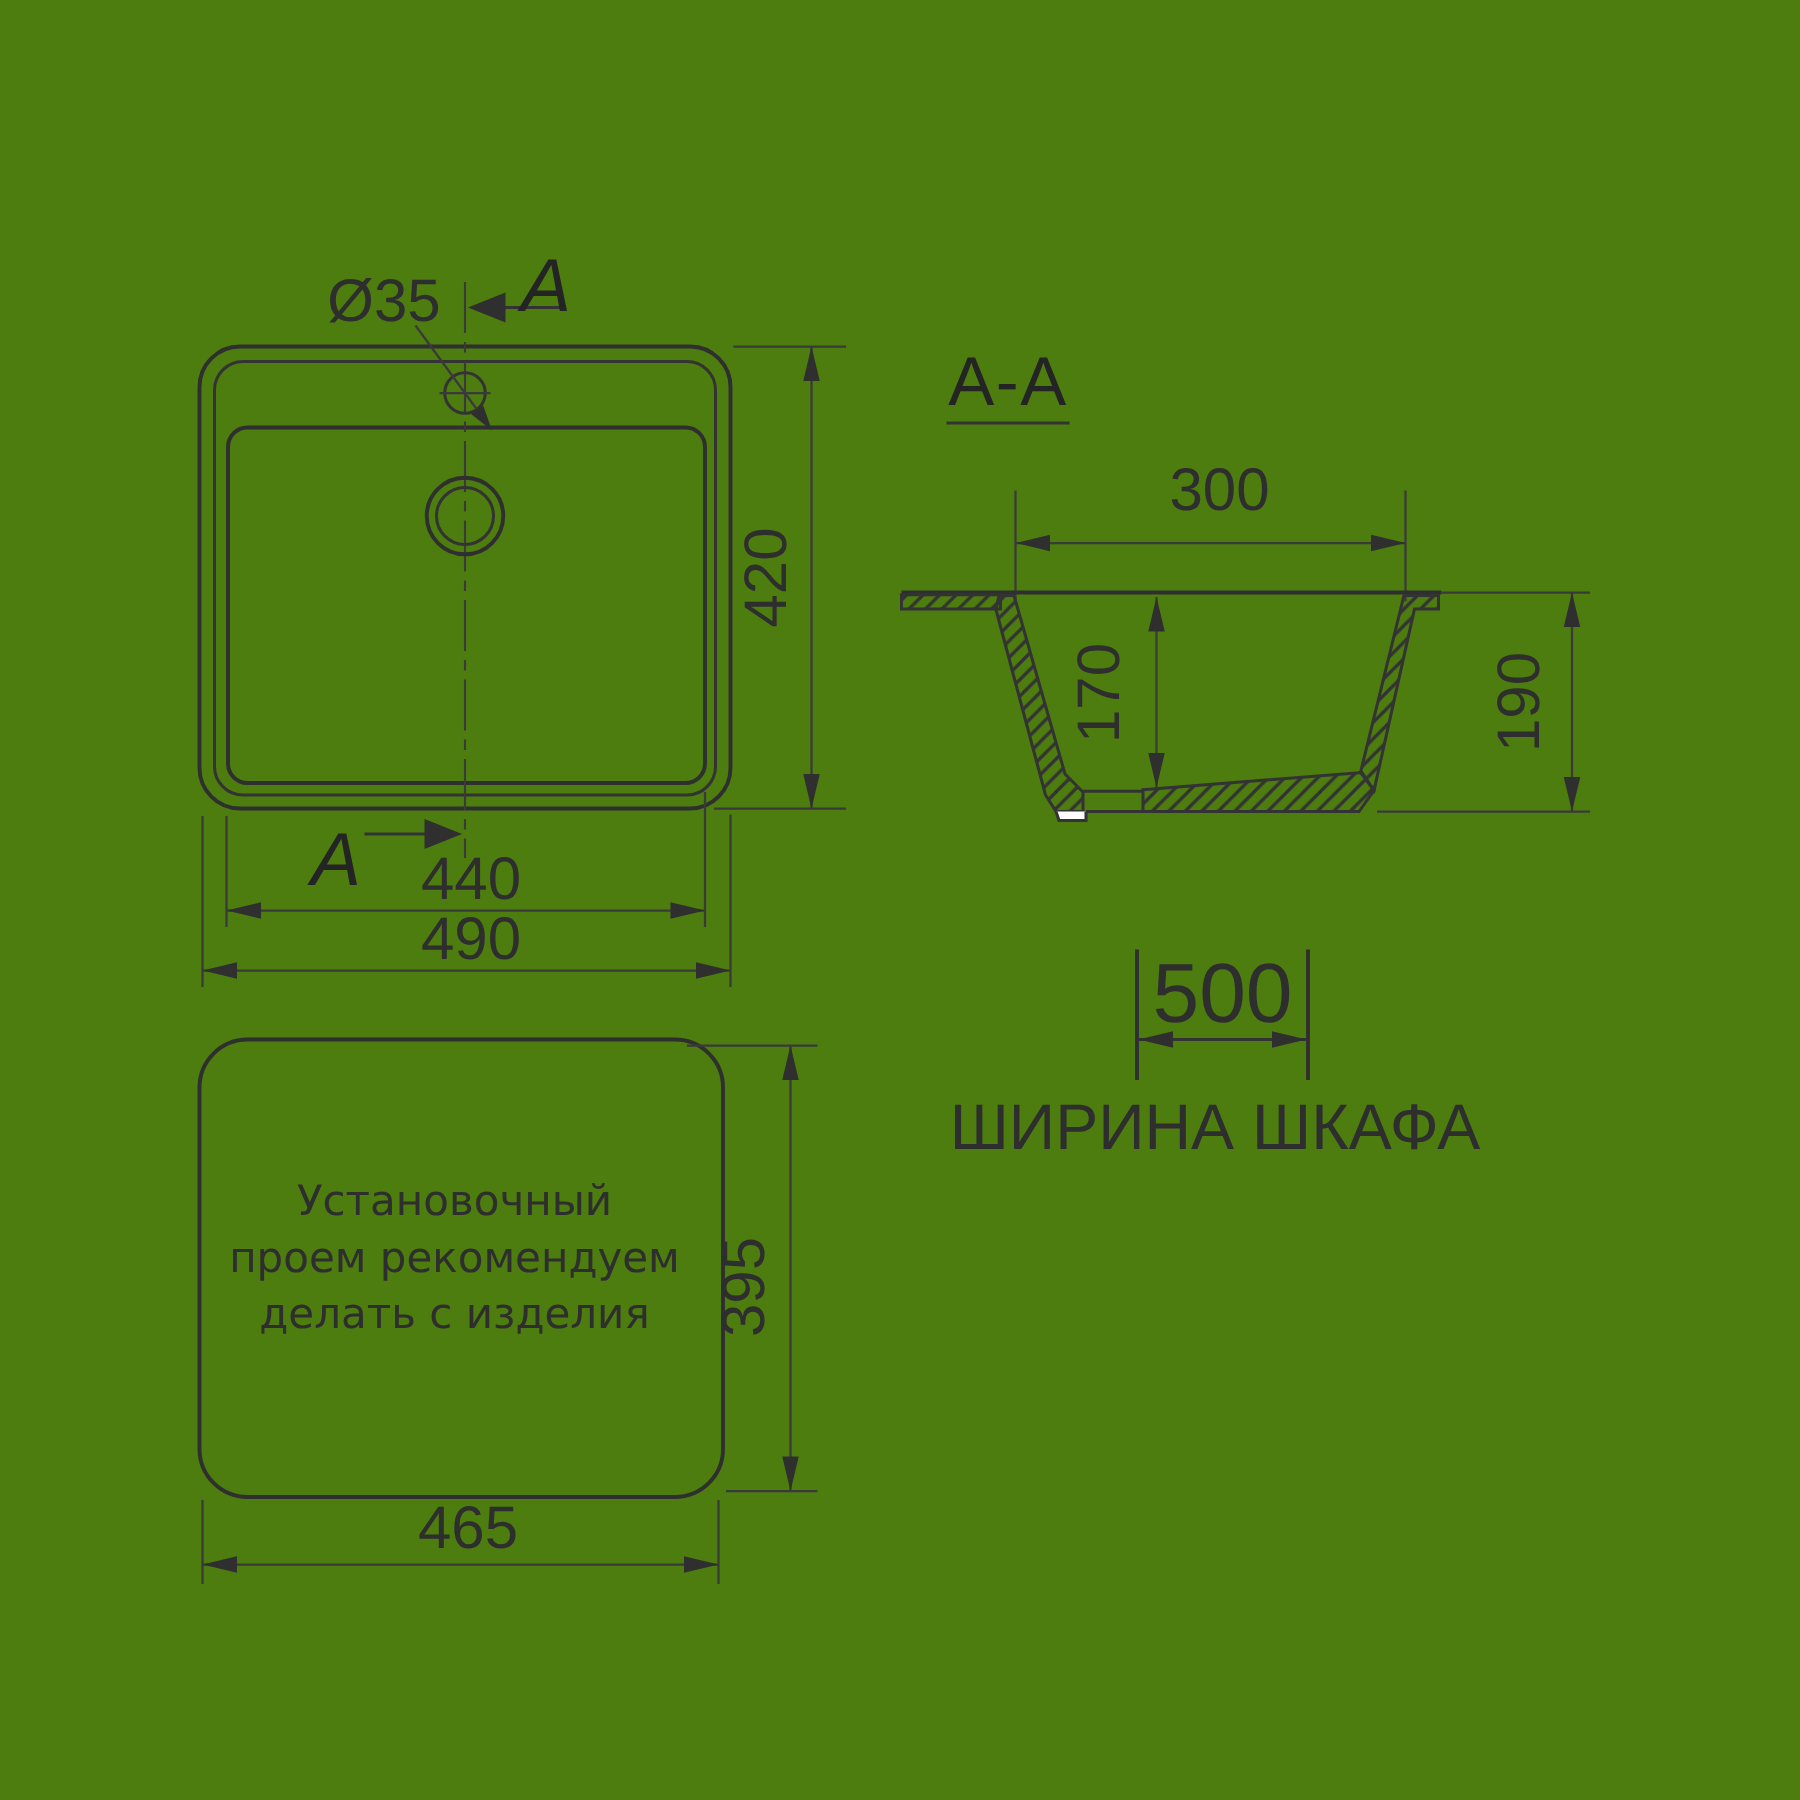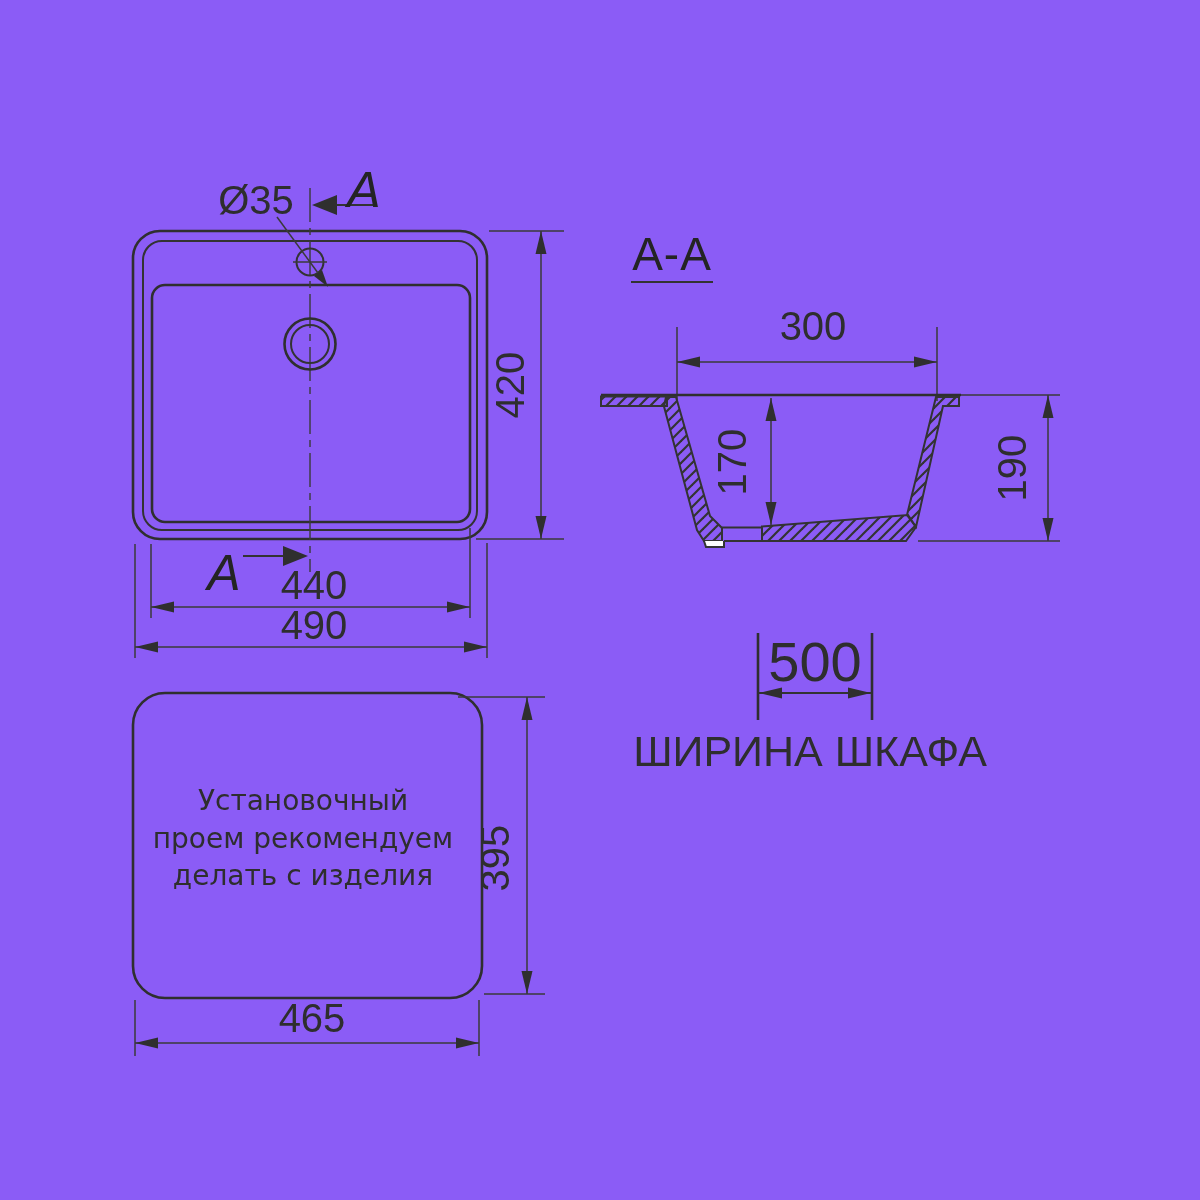--- a/index.html
+++ b/index.html
@@ -1,20 +1,20 @@
 <!DOCTYPE html>
 <html><head>
 <meta charset="utf-8">
 <style>
   html,body{
     margin:0;padding:0;background:#ffffff;
     width:1200px;height:1200px;overflow:hidden;
   }
   .canvas{
-    position:relative;width:1200px;height:1200px;background:#8b5cf6;
+    position:relative;width:1200px;height:1200px;background:#4d7c0f;
   }
   svg{display:block}
   .dim-text{
     font-family:"Liberation Sans","DejaVu Sans",sans-serif;
     font-size:40px;fill:#2e2e2e;
   }
   .dim-text-big{
     font-family:"Liberation Sans","DejaVu Sans",sans-serif;
     font-size:56px;fill:#2e2e2e;
   }

